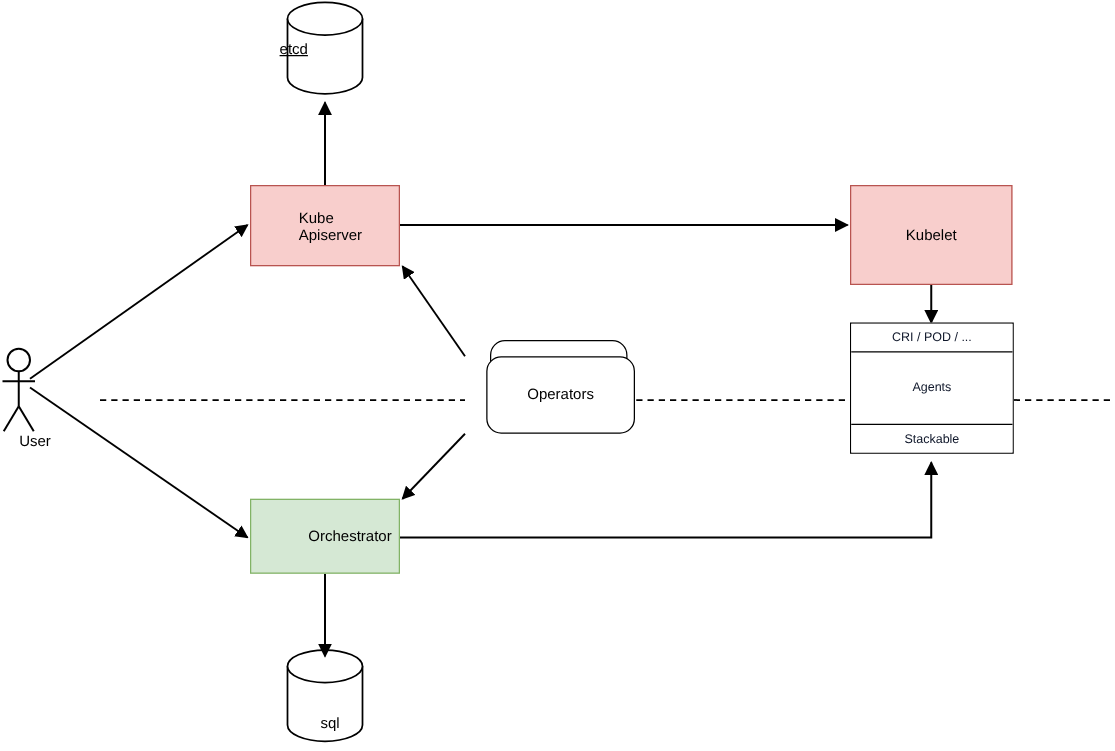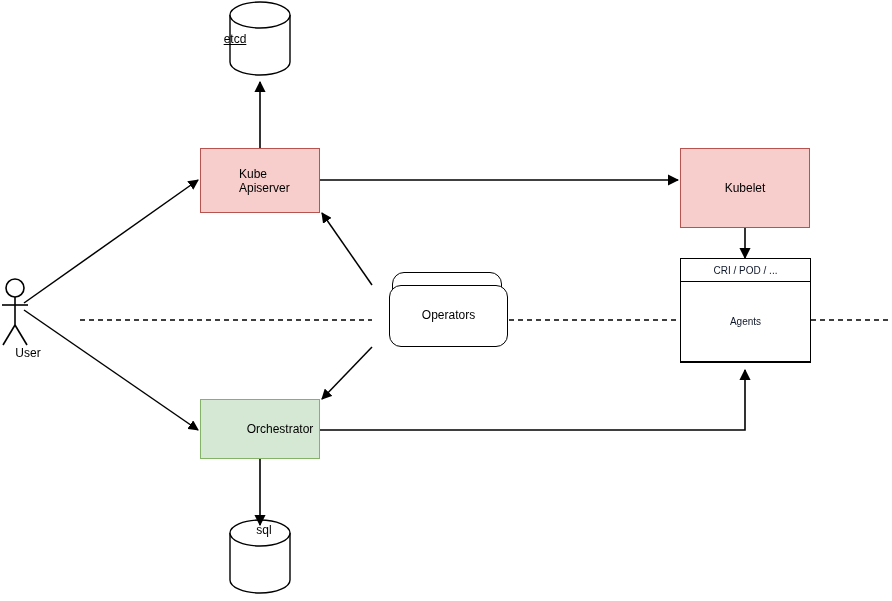--- a/index.html
+++ b/index.html
@@ -146,19 +146,20 @@
 </div>
 
 <div class="stack-card" style="left:392px; top:272px; width:110px; height:62px;"></div>
 <div class="stack-card" style="left:370px; top:285px; width:119px; height:62px; display:flex; align-items:center; justify-content:center;margin-left:19px;">
   <span class="node-label" style="position:static;">Operators</span>
 </div>
 
 <div class="agents-wrap" style="left:680px; top:258px; width:131px; height:105px;">
   <div class="agents-seg" style="height:22px;">CRI / POD / ...</div>
   <div class="agents-seg mid">Agents</div>
+  <div class="agents-seg" style="height:22px;">Stackable</div>
 </div>
 
 <div class="node-label" style="left:213px; top:33px; width:44px;text-decoration:underline;">etcd</div>
 
-<div class="node-label" style="left:230px; top:524px; width:68px;">sql</div>
+<div class="node-label" style="left:230px; top:572px; width:68px;">sql</div>
 
 <div class="node-label" style="left:0px; top:347px; width:32px;padding-left:12px;">User</div>
 
 </body></html>

